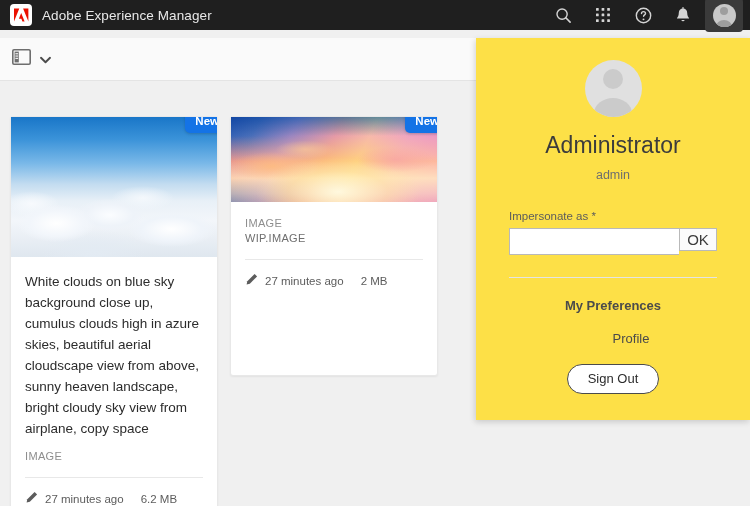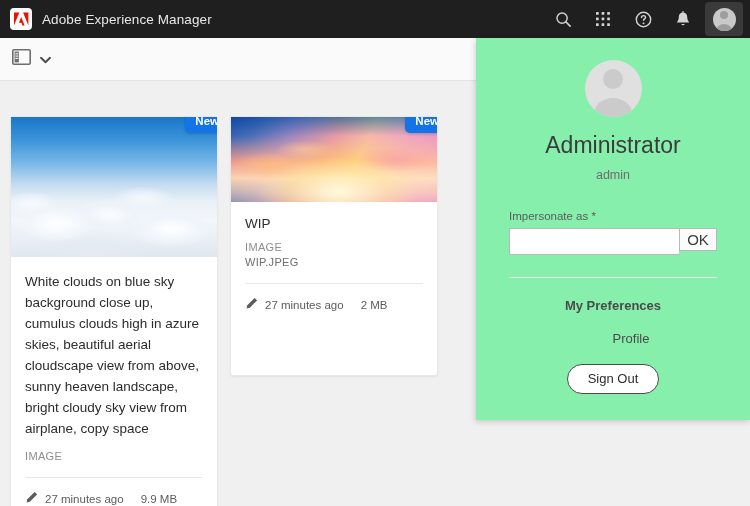--- a/index.html
+++ b/index.html
@@ -7,21 +7,21 @@
   html, body {
     width: 750px; height: 506px;
     overflow: hidden;
     font-family: "Liberation Sans", sans-serif;
     background: #f0f0f0;
   }
   #root { position: relative; width: 750px; height: 506px; background: #f0f0f0; }
 
   
   .topbar {
-    position: absolute; left: 0; top: 0; width: 750px; height: 38px;
+    position: absolute; left: 0; top: 0; width: 750px; height: 30px;
     background: #1f1f1f; display: flex; align-items: center;
   }
   .brand { display: flex; align-items: center; padding-left: 10px; gap: 10px; }
   .adobe-logo {
     width: 22px; height: 22px; border-radius: 4px; background: #ffffff;
     display: flex; align-items: center; justify-content: center;
   }
   .brand-title {
     color: #e8e8e8; font-size: 13.5px; letter-spacing: .1px; white-space: nowrap;
   }
@@ -132,21 +132,21 @@
   .meta-row {
     display: flex; align-items: center; gap: 7px; padding-top: 13px;
     font-size: 11.5px; color: #5c5c5c;
   }
   .meta-row .sep { width: 3px; }
   .dims { padding-top: 13px; font-size: 11.5px; color: #5c5c5c; }
 
   
   .popover {
     position: absolute; left: 476px; top: 38px; width: 274px; height: 382px;
-    background: #86efac; box-shadow: -1px 2px 6px rgba(0,0,0,.16);
+    background: #fde047; box-shadow: -1px 2px 6px rgba(0,0,0,.16);
     display: flex; flex-direction: column; align-items: center;
   }
   .avatar-lg {
     margin-top: 22px; width: 57px; height: 57px; border-radius: 50%;
     background: #e0e0e0; position: relative; overflow: hidden;
   }
   .avatar-lg::before {
     content: ""; position: absolute; left: 50%; top: 9px; transform: translateX(-50%);
     width: 20px; height: 20px; border-radius: 50%; background: #cbcbcb;
   }
@@ -295,35 +295,34 @@
         <div class="meta-type">IMAGE</div>
         <div class="divider"></div>
         <div class="meta-row">
           <span>
             <svg width="13" height="13" viewBox="0 0 13 13" aria-hidden="true">
               <path d="M9.6 0.9l2.5 2.5-7.3 7.3-3.2.7.7-3.2z" fill="#5c5c5c"></path>
             </svg>
           </span>
           <span>27 minutes ago</span>
           <span class="sep"></span>
-          <span>9.9 MB</span>
+          <span>6.2 MB</span>
         </div>
         <div class="dims">5616 x 3744</div>
       </div>
     </div>
 
     <div class="card card-2">
       <div class="thumb thumb-2">
         <div class="sky-sunset"></div>
         <div class="new-badge">New</div>
       </div>
       <div class="card-body">
-        <div class="card-title-small">WIP</div>
         <div class="meta-type">IMAGE</div>
-        <div class="meta-file">WIP.JPEG</div>
+        <div class="meta-file">WIP.IMAGE</div>
         <div class="divider"></div>
         <div class="meta-row">
           <span>
             <svg width="13" height="13" viewBox="0 0 13 13" aria-hidden="true">
               <path d="M9.6 0.9l2.5 2.5-7.3 7.3-3.2.7.7-3.2z" fill="#5c5c5c"></path>
             </svg>
           </span>
           <span>27 minutes ago</span>
           <span class="sep"></span>
           <span>2 MB</span>

